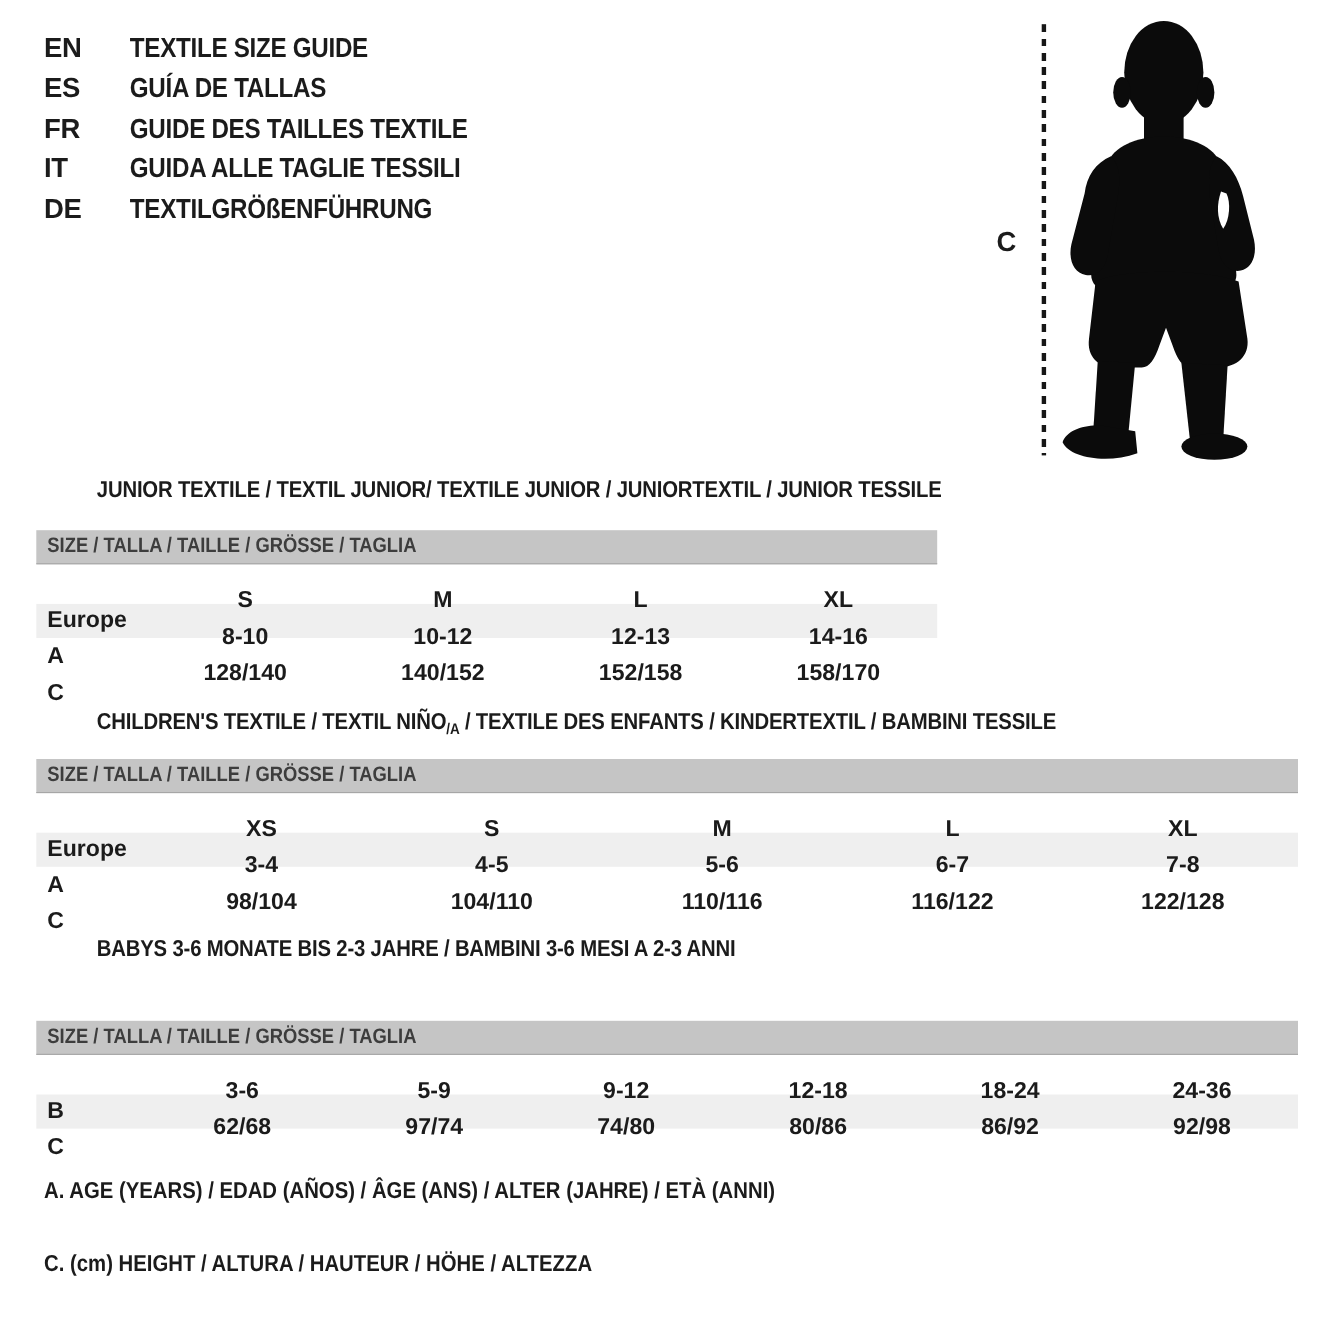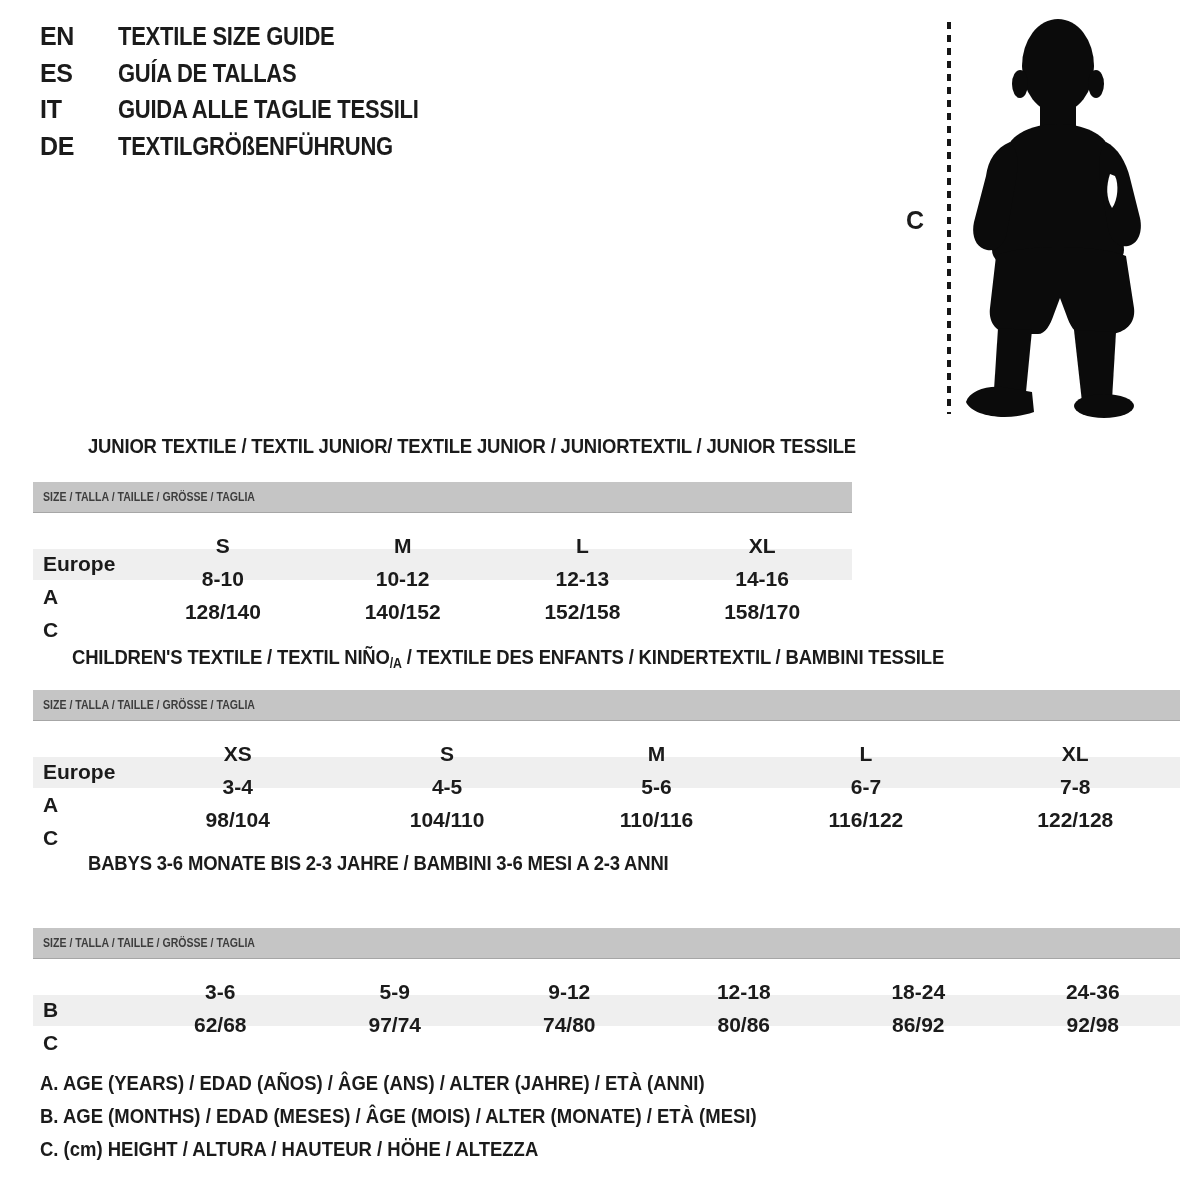--- a/index.html
+++ b/index.html
@@ -8,47 +8,47 @@
     position:relative;width:1200px;height:1200px;background:#ffffff;
     font-family:"Liberation Sans",sans-serif;font-weight:700;color:#1b1b1b;
     overflow:hidden;
   }
   .abs{position:absolute;}
   
   .cx{display:inline-block;transform:scaleX(0.88);transform-origin:0 50%;white-space:nowrap;}
 
   
   .lang{left:40px;top:22px;}
-  .lang-row{display:flex;align-items:flex-start;height:36.6px;font-size:25px;letter-spacing:-0.3px;}
+  .lang-row{display:flex;align-items:flex-end;height:36.6px;font-size:25px;letter-spacing:-0.3px;}
   .lang-code{width:78px;flex:0 0 78px;}
 
   
   .dashline{
     left:947px;top:22px;width:4px;height:392px;
     background:repeating-linear-gradient(to bottom,#161616 0 7px,transparent 7px 13px);
   }
   .cmark{left:906px;top:206px;font-size:25px;}
   .sil{left:962px;top:12px;}
 
   
   .sec-title{font-size:21px;letter-spacing:-0.2px;line-height:24px;margin-left:48px;}
   .title-junior{left:40px;top:434px;}
-  .title-children{left:24px;top:645px;}
+  .title-children{left:40px;top:645px;}
   .title-babies{left:40px;top:845px;line-height:35px;}
   .sub-a{font-size:14px;vertical-align:-4px;}
 
   
   .tbl{left:33px;}
   .tbl-junior{top:482px;width:819px;}
   .tbl-children{top:690px;width:1147px;}
   .tbl-babies{top:928px;width:1147px;}
   .size-bar{
     height:31px;background:#c5c5c5;border-bottom:1px solid #a6a6a6;
     display:flex;align-items:center;padding-left:10px;box-sizing:border-box;
-    font-size:12px;color:#3d3d3d;margin-bottom:3px;
+    font-size:19px;color:#3d3d3d;margin-bottom:3px;
   }
   .trow{display:grid;height:31px;align-items:center;margin-bottom:2px;font-size:21px;}
   .cols4{grid-template-columns:100px repeat(4,1fr);}
   .cols5{grid-template-columns:100px repeat(5,1fr);}
   .cols6{grid-template-columns:100px repeat(6,1fr);}
   .trow .lbl{text-align:left;padding-left:10px;margin-top:36px;}
   .trow .val{text-align:center;}
   .shaded{background:#efefef;}
 
   
@@ -63,20 +63,24 @@
 <div class="page">
 
   <div class="abs lang">
     <div class="lang-row">
       <span class="lang-code">EN</span>
       <span class="cx">TEXTILE SIZE GUIDE</span>
     </div>
     <div class="lang-row">
       <span class="lang-code">ES</span>
       <span class="cx">GUÍA DE TALLAS</span>
+    </div>
+    <div class="lang-row">
+      <span class="lang-code">FR</span>
+      <span class="cx">GUIDE DES TAILLES TEXTILE</span>
     </div>
     <div class="lang-row">
       <span class="lang-code">IT</span>
       <span class="cx">GUIDA ALLE TAGLIE TESSILI</span>
     </div>
     <div class="lang-row">
       <span class="lang-code">DE</span>
       <span class="cx">TEXTILGRÖßENFÜHRUNG</span>
     </div>
   </div>
@@ -185,20 +189,17 @@
       <span class="val">74/80</span>
       <span class="val">80/86</span>
       <span class="val">86/92</span>
       <span class="val">92/98</span>
     </div>
   </div>
 
   <div class="abs footnote fn-a">
     <span class="cx">A. AGE (YEARS) / EDAD (AÑOS) / ÂGE (ANS) / ALTER (JAHRE) / ETÀ (ANNI)</span>
   </div>
-  <div class="abs footnote fn-b">
-    <span class="cx">B. AGE (MONTHS) / EDAD (MESES) / ÂGE (MOIS) / ALTER (MONATE) / ETÀ (MESI)</span>
-  </div>
   <div class="abs footnote fn-c">
     <span class="cx">C. (cm) HEIGHT / ALTURA / HAUTEUR / HÖHE / ALTEZZA</span>
   </div>
 
 </div>
 
 </body></html>

